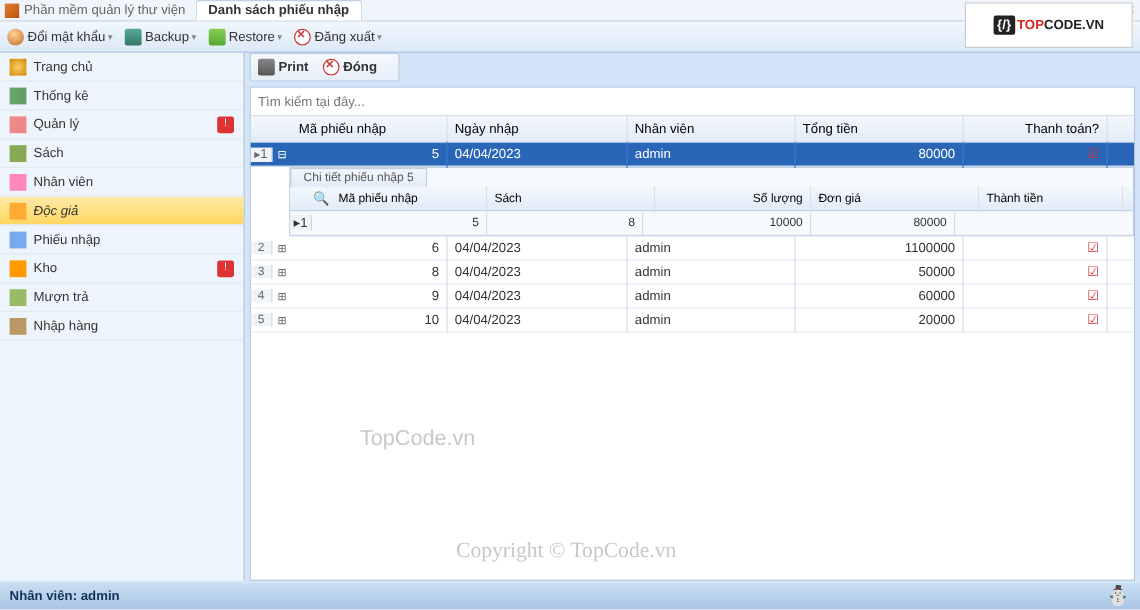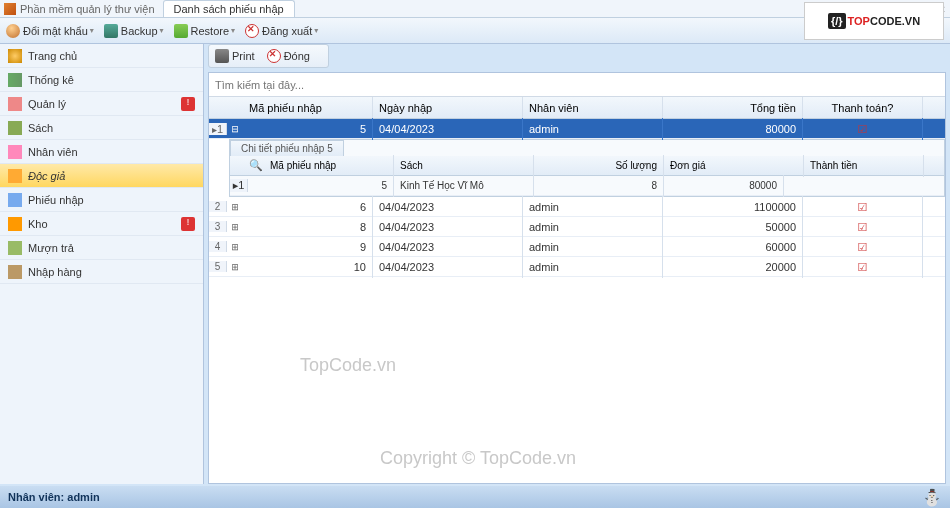--- a/index.html
+++ b/index.html
@@ -1,40 +1,40 @@
 <!DOCTYPE html>
 <html><head>
 <meta charset="utf-8">
 <style>
 * { box-sizing: border-box; margin: 0; padding: 0; font-family: Tahoma, Arial, sans-serif; font-size: 11px; }
 body { width: 950px; height: 508px; background: #d3e5f7; overflow: hidden; position: relative; }
 
 .titlebar { height: 18px; background: #f0f5fb; display: flex; align-items: center; padding: 0 4px; border-bottom: 1px solid #c0d0e0; }
 .titlebar .app-icon { width: 12px; height: 12px; background: linear-gradient(135deg,#e08030,#c05010); margin-right: 4px; }
 .titlebar .title { color: #666; }
-.titlebar .active-tab { margin-left: 8px; background: #fff; padding: 2px 10px; border: 1px solid #c0d0e0; border-bottom: none; color: #333; font-weight: normal; border-radius: 3px 3px 0 0; }
+.titlebar .active-tab { margin-left: 8px; background: #fff; padding: 2px 10px; border: 1px solid #c0d0e0; border-bottom: none; color: #333; font-weight: bold; border-radius: 3px 3px 0 0; }
 .titlebar .spacer { flex: 1; }
 .titlebar .win-controls span { margin-left: 6px; color: #888; cursor: pointer; font-size: 10px; }
 
 .toolbar { height: 26px; background: linear-gradient(#f2f7fc,#dce9f7); display: flex; align-items: center; padding: 0 6px; border-bottom: 1px solid #b0c4de; }
 .toolbar .tbtn { display: flex; align-items: center; margin-right: 10px; color: #333; cursor: pointer; }
 .toolbar .tbtn .ic { width: 14px; height: 14px; margin-right: 3px; }
 .toolbar .arrow { color: #888; font-size: 8px; margin-left: 2px; }
 .ic-user { background: radial-gradient(circle at 40% 30%, #ffd090, #c07030); border-radius: 50%; }
 .ic-db { background: linear-gradient(#5a9,#376); border-radius: 2px; }
 .ic-restore { background: linear-gradient(#8c5,#5a3); border-radius: 2px; }
 .ic-close { background: #fff; border-radius: 50%; position: relative; border:1px solid #c33;}
 .ic-close::before { content:"✕"; color:#c33; position:absolute; left:1px; top:-1px; font-size:9px; font-weight:bold; }
 .ic-print { background: linear-gradient(#888,#555); border-radius: 2px; }
 
 .topcode-logo { position: absolute; top: 2px; right: 6px; height: 38px; width: 140px; background:#fff; border:1px solid #ccc; display:flex; align-items:center; justify-content:center; font-weight:bold; color:#222; z-index:100;}
 .topcode-logo .red{color:#d22;}
 
 .subtoolbar { position:absolute; left:208px; top:44px; height:24px; display:flex; align-items:center; padding:0 6px; background:linear-gradient(#f5f9fd,#e6eef8); border:1px solid #c0d0e0; border-radius:3px;}
-.subtoolbar .tbtn{display:flex;align-items:center;margin-right:12px;cursor:pointer;color:#333;}
+.subtoolbar .tbtn{display:flex;align-items:center;margin-right:12px;cursor:pointer;color:#333;font-weight:bold;}
 .subtoolbar .tbtn .ic{width:14px;height:14px;margin-right:3px;}
 
 .sidebar { position: absolute; left: 0; top: 44px; width: 204px; bottom: 24px; background: #eef4fb; border-right: 1px solid #b0c4de; }
 .sidebar .item { height: 24px; display: flex; align-items: center; padding: 1px 8px; color: #333; cursor: pointer; border-bottom: 1px solid #e0e8f2; }
 .sidebar .item.selected { background: linear-gradient(#ffe9a8,#ffd760); font-style: italic; }
 .sidebar .item .ic { width: 14px; height: 14px; margin-right: 6px; }
 .sidebar .item .badge { margin-left:auto; width:14px; height:14px; background:#d33; border-radius:2px; font-size:9px; color:#fff; text-align:center; }
 .ic-home{background:radial-gradient(circle,#fc6,#c80);} .ic-chart{background:linear-gradient(90deg,#6a6,#696);} .ic-mgmt{background:#e88;} .ic-book{background:#8a5;} .ic-staff{background:#f8b;} .ic-reader{background:#fa3;} .ic-import{background:#7ae;} .ic-store{background:#f90;} .ic-loan{background:#9b6;} .ic-in{background:#b96;}
 
 .worksurface { position: absolute; left: 208px; right: 4px; top: 72px; bottom: 24px; background: #fff; border: 1px solid #b0c4de; }
@@ -43,38 +43,38 @@
 
 .grid-header, .grid-row { display: flex; align-items: center; }
 .grid-header { height: 22px; background: linear-gradient(#f2f7fc,#e2ecf7); border-bottom:1px solid #c0d0e0; }
 .grid-header .cell, .grid-row .cell { padding: 0 6px; height: 22px; line-height: 22px; border-right: 1px solid #d6e0ec; overflow: hidden; white-space: nowrap; }
 .grid-row { height: 20px; border-bottom: 1px solid #e8eef6; color:#333;}
 .grid-row.selected { background: #2a66b8; color: #fff; }
 .grid-row.selected .cell{border-right-color:#3a76c8;}
 .rownum { width: 18px; text-align: center; background:#f0f4fa; color:#666; font-size:10px; border-right:1px solid #d0dae6;}
 .expand { width: 16px; text-align: center; cursor: pointer; font-size:9px; color:#666;}
 .grid-row.selected .expand{color:#fff;}
-.col-id{width:130px;text-align:right;} .col-date{width:150px;} .col-nv{width:140px;} .col-total{width:140px;text-align:right;} .col-pay{width:120px;text-align:center;}
-
-.detail-panel { margin-left: 20px; border: 1px solid #c0d0e0; background: #f7fafd; }
+.col-id{width:130px;text-align:right;} .col-date{width:150px;} .col-nv{width:140px;} .col-total{width:140px;text-align:right;} .col-pay{width:120px;text-align:right;}
+
+.detail-panel { margin-left: 32px; border: 1px solid #c0d0e0; background: #f7fafd; }
 .detail-tab { display:inline-block; background:linear-gradient(#f2f7fc,#e2ecf7); padding:2px 10px; border:1px solid #c0d0e0; border-bottom:none; font-size:10px; color:#555;}
 .detail-grid .grid-header{height:20px;}
 .detail-grid .cell{font-size:10px;}
 .dcol-id{width:130px;text-align:right;} .dcol-book{width:140px;} .dcol-qty{width:130px;text-align:right;} .dcol-price{width:140px;text-align:right;} .dcol-tt{width:120px;text-align:right;}
 .drownum{width:18px;text-align:center;background:#eef3fa;border-right:1px solid #d0dae6;}
 .dsearch{width:16px;text-align:center;}
 
 .checkmark{color:#c33;font-size:11px;}
 
 .statusbar { position: absolute; left: 0; right: 0; bottom: 0; height: 22px; background: linear-gradient(#c9ddf2,#a9c5e4); display: flex; align-items: center; padding: 0 8px; color:#11335a; font-weight:bold; }
 .statusbar .snowman{margin-left:auto;font-size:16px;}
 
 .watermark{position:absolute;color:#c8c8c8;font-size:18px;pointer-events:none;}
 .wm1{left:300px;top:355px;}
-.wm2{left:380px;top:448px;}
+.wm2{left:380px;top:448px;font-family:Liberation Serif, serif;}
 </style>
 </head>
 <body>
 
 <div class="titlebar">
   <div class="app-icon"></div>
   <span class="title">Phần mềm quản lý thư viện</span>
   <span class="active-tab">Danh sách phiếu nhập</span>
   <div class="spacer"></div>
   <div class="win-controls">
@@ -172,21 +172,21 @@
 <div class="worksurface">
   <div class="searchrow">
     <input placeholder="Tìm kiếm tại đây..." style="">
   </div>
   <div class="grid-header">
     <div class="rownum"></div>
       <div class="expand"></div>
     <div class="cell col-id" style="text-align:left">Mã phiếu nhập</div>
     <div class="cell col-date">Ngày nhập</div>
     <div class="cell col-nv">Nhân viên</div>
-    <div class="cell col-total" style="text-align:right">Tổng tiền</div>
+    <div class="cell col-total" style="text-align:left">Tổng tiền</div>
     <div class="cell col-pay">Thanh toán?</div>
   </div>
 
   <div class="grid-row selected">
     <div class="rownum">▸<span>1</span></div>
     <div class="expand">⊟</div>
     <div class="cell col-id">5</div>
     <div class="cell col-date">04/04/2023</div>
     <div class="cell col-nv">admin</div>
     <div class="cell col-total">80000</div>
@@ -202,22 +202,22 @@
         <div class="cell dcol-id" style="text-align:left">Mã phiếu nhập</div>
         <div class="cell dcol-book">Sách</div>
         <div class="cell dcol-qty">Số lượng</div>
         <div class="cell dcol-price" style="text-align:left">Đơn giá</div>
         <div class="cell dcol-tt" style="text-align:left">Thành tiền</div>
       </div>
       <div class="grid-row">
         <div class="drownum">▸<span>1</span></div>
         <div class="dsearch"></div>
         <div class="cell dcol-id">5</div>
-        <div class="cell dcol-book">Kinh Tế Học Vĩ Mô</div>
         <div class="cell dcol-qty">8</div>
+        <div class="cell dcol-price">10000</div>
         <div class="cell dcol-tt">80000</div>
       </div>
     </div>
   </div>
 
   <div class="grid-row">
     <div class="rownum">2</div>
     <div class="expand">⊞</div>
     <div class="cell col-id">6</div>
     <div class="cell col-date">04/04/2023</div>

